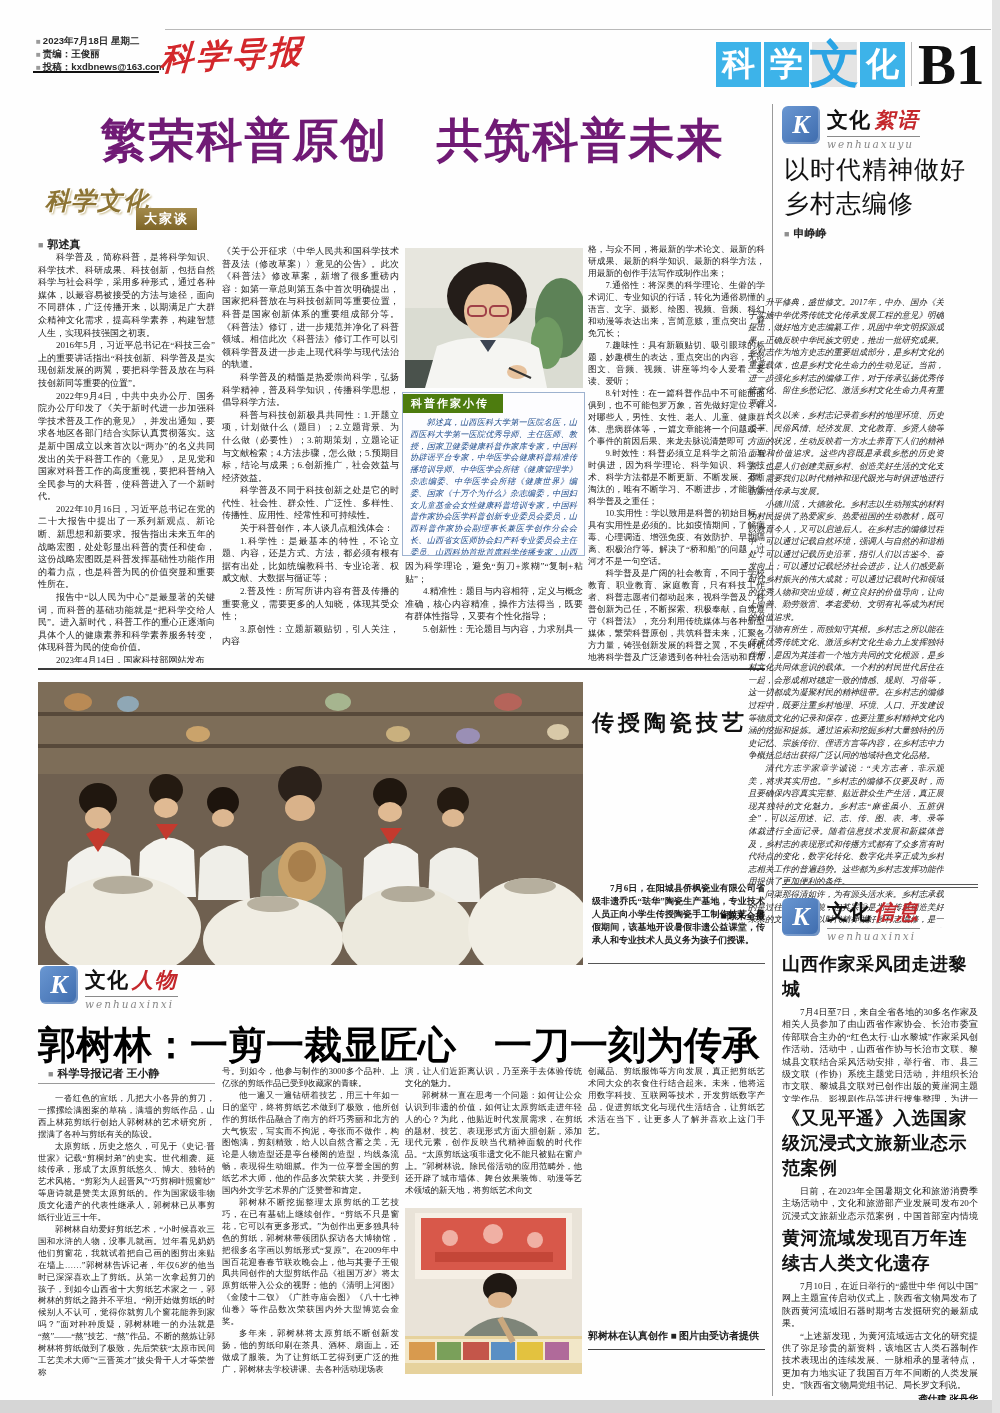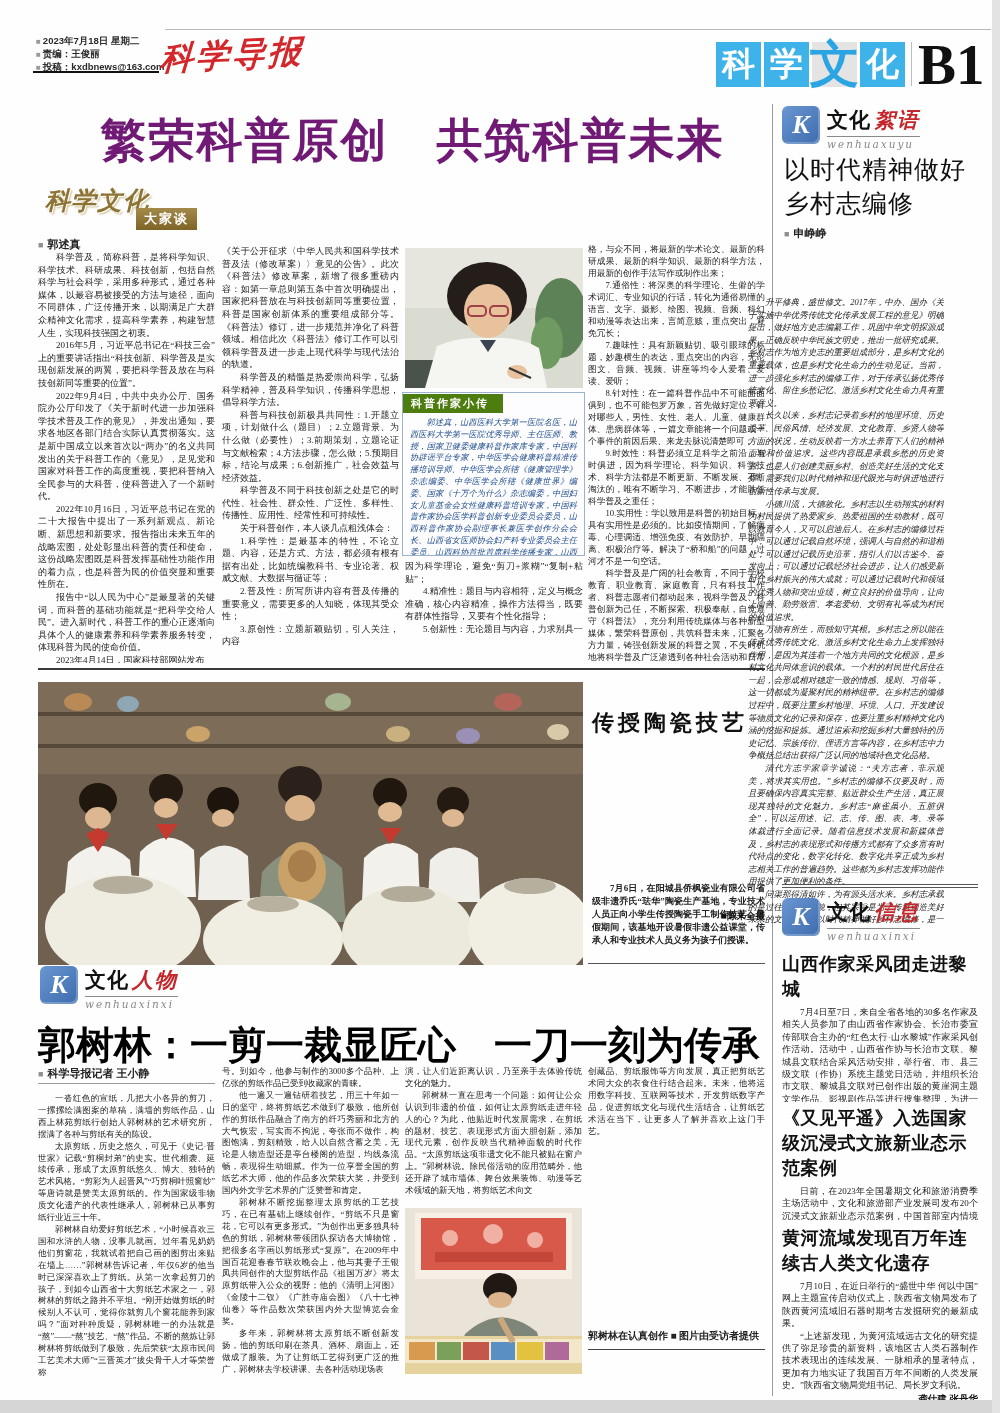--- a/index.html
+++ b/index.html
@@ -138,21 +138,21 @@
   .info-2 { top:1106px; height:116px; }
   .info-3 { top:1226px; height:185px; }
 
   
   .person-head { left:40px; top:966px; }
   .person-headline {
     left:38px; top:1020px; width:730px;
     font-family:"Liberation Sans",sans-serif; font-weight:900; font-size:38px;
     color:#000; white-space:nowrap; letter-spacing:0;
   }
-  .person-byline { left:38px; top:1066px; }
+  .person-byline { left:48px; top:1066px; }
   .person-byline-rule { left:38px; top:1083px; width:177px; height:1px; background:#9a9a9a; }
   .per-c1 { left:38px;  top:1093px; width:177px; height:292px; }
   .per-c2 { left:222px; top:1066px; width:177px; height:320px; }
   .per-c3 { left:405px; top:1066px; width:177px; height:140px; }
   .per-c4 { left:588px; top:1066px; width:177px; height:255px; }
   .per-col p { font-size:8.5px; line-height:11.9px; }
   .person-photo { left:405px; top:1208px; width:177px; height:166px; overflow:hidden; }
   .person-caption { left:588px; top:1328px; width:177px; font-size:10px; line-height:15px;
     font-weight:bold; text-align:justify; color:#222; border-bottom:1px solid #444; padding-bottom:6px; }
 </style>

